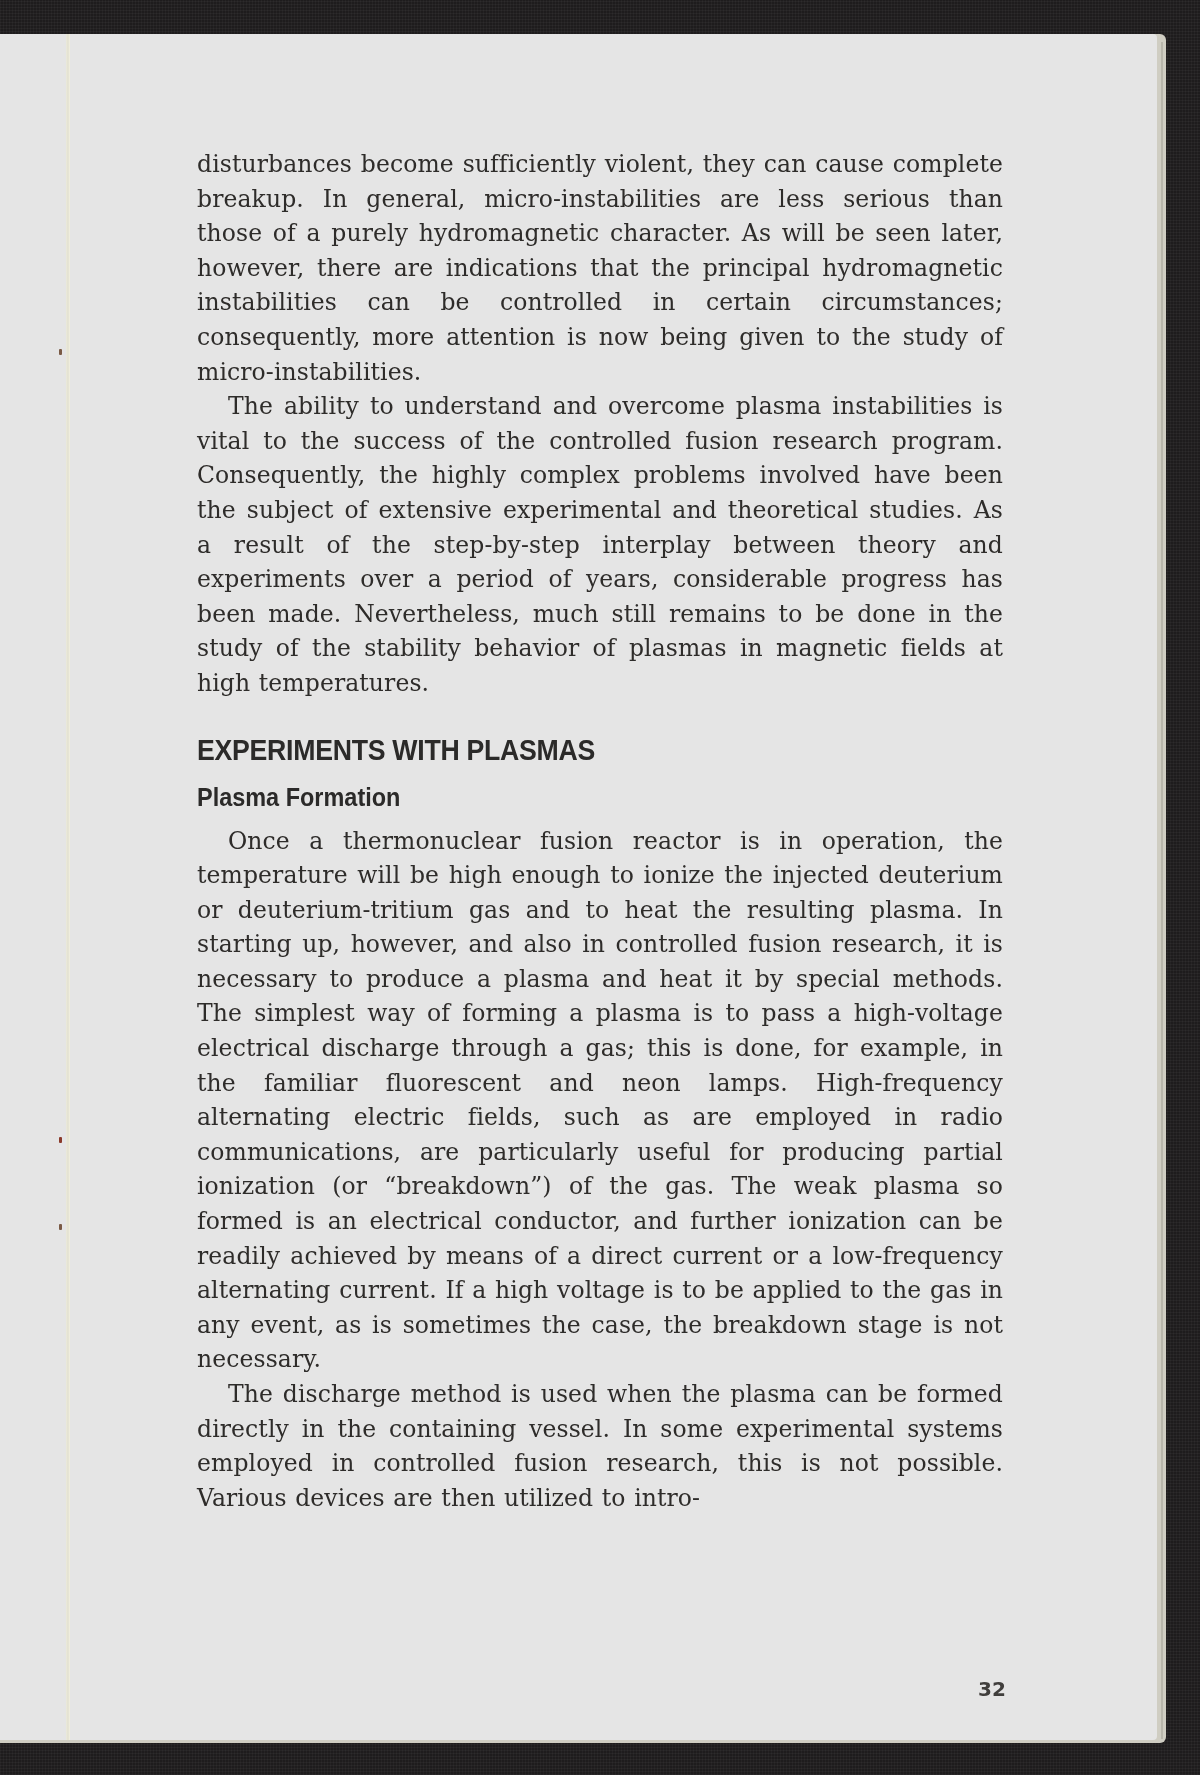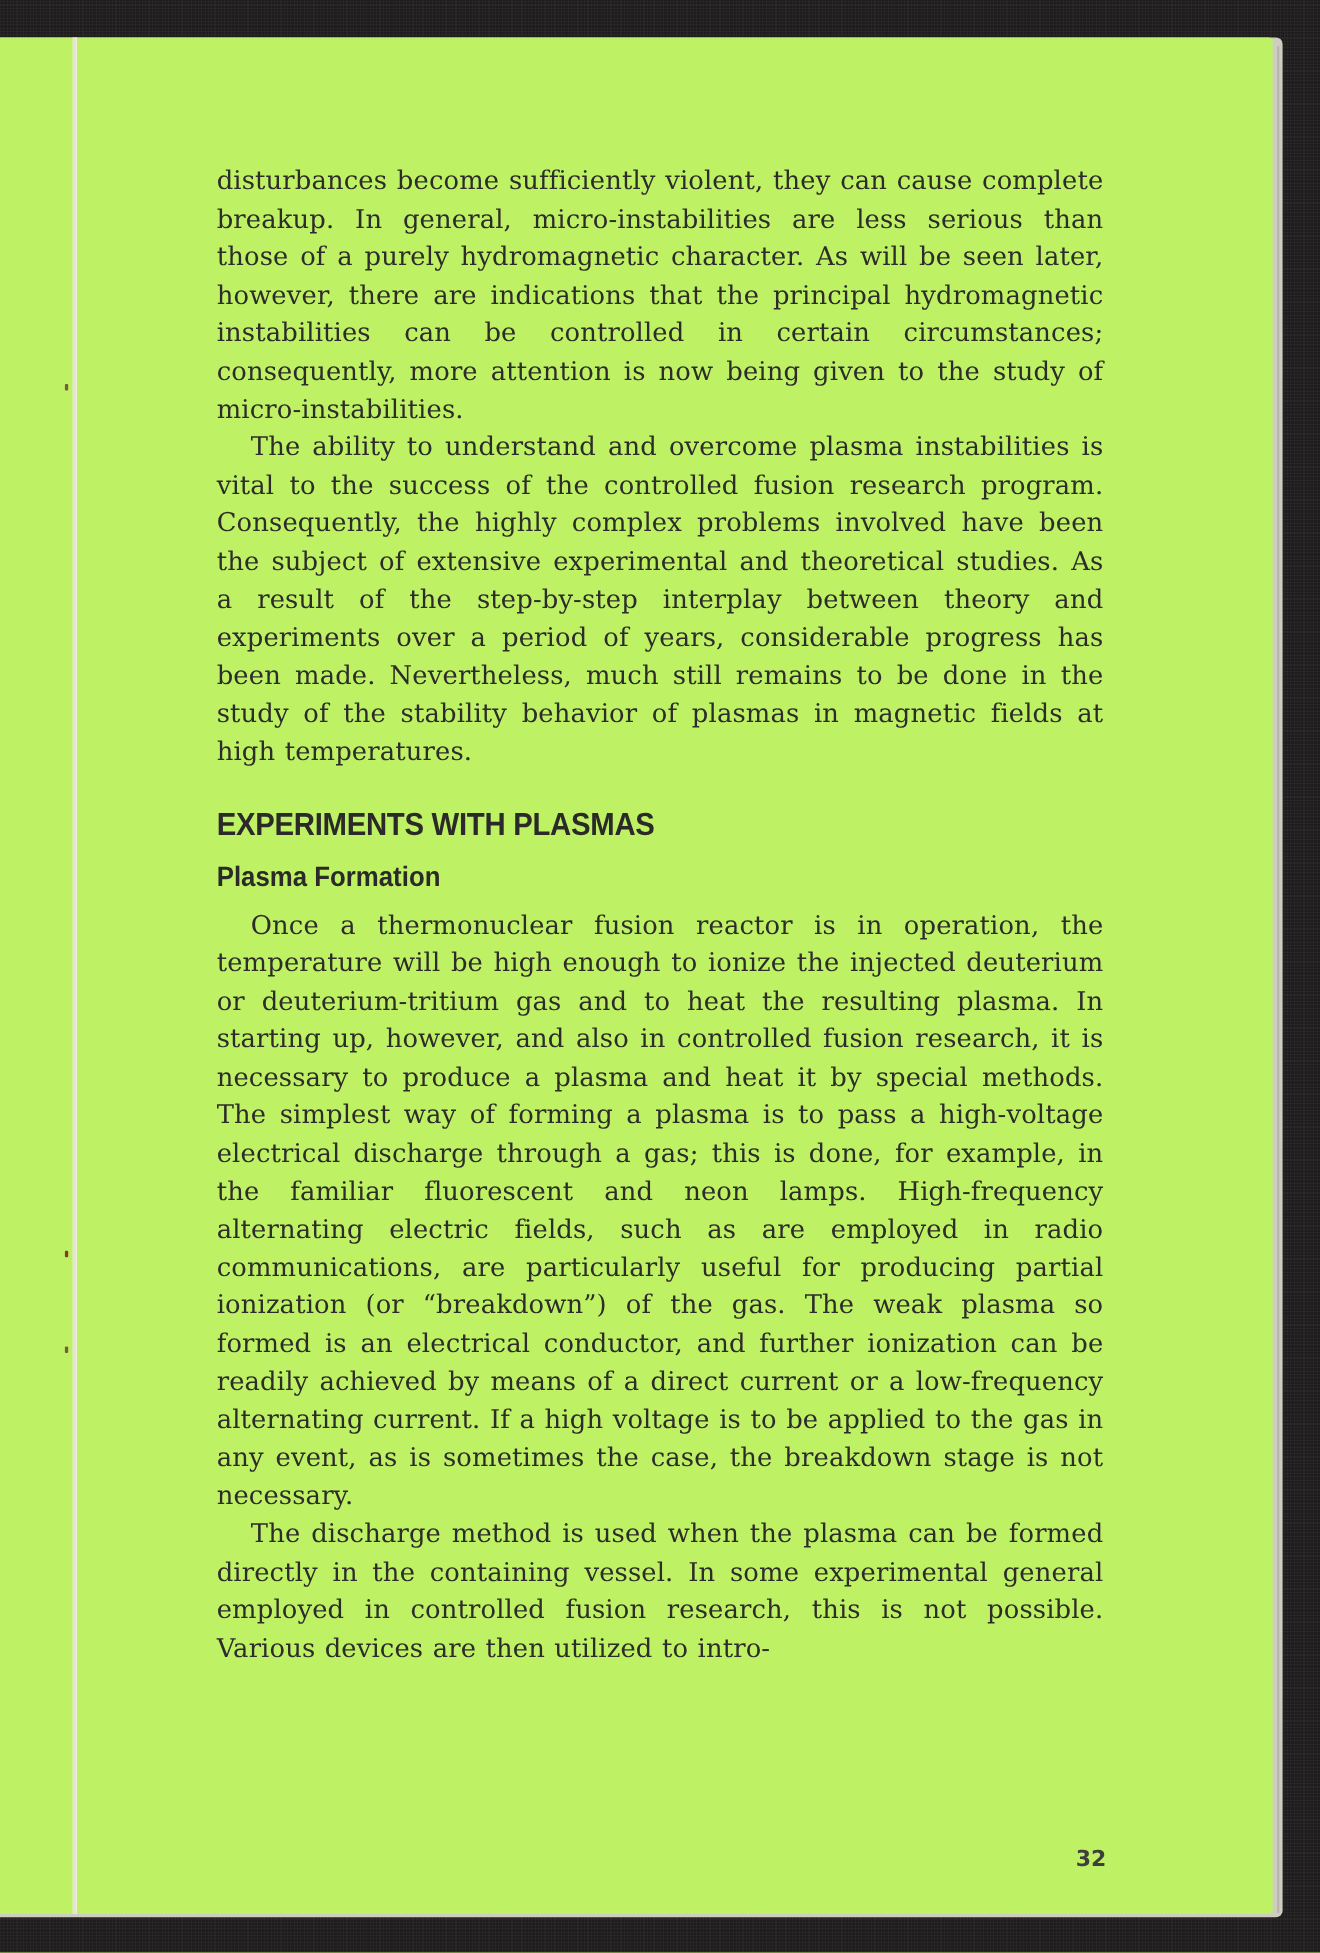--- a/index.html
+++ b/index.html
@@ -18,21 +18,21 @@
     background: #cfcdc2;
     border-radius: 0 6px 6px 0;
   }
   .page-stack::after {
     content: ""; position: absolute; right: 3px; top: 8px; bottom: 4px; width: 2px;
     background: #b7b5aa;
   }
   .page {
     position: absolute; left: 0; top: 34px;
     width: 1157px; height: 1706px;
-    background: #bef264;
+    background: #e5e5e5;
     border-radius: 0 4px 4px 0;
   }
   .gutter {
     position: absolute; left: 66px; top: 0; bottom: 0; width: 4px;
     background: linear-gradient(90deg, #ecebdc, #e2e0d0, #f3f1e2);
   }
   .text-column {
     position: absolute; left: 197px; top: 113px; width: 806px;
     color: #2e2c2a;
   }
@@ -87,17 +87,17 @@
   <div class="margin-mark" style="left:59px; top:1190px;"></div>
 
   <div class="text-column">
     <p class="para">disturbances become sufficiently violent, they can cause complete breakup. In general, micro-instabilities are less serious than those of a purely hydromagnetic character. As will be seen later, however, there are indications that the principal hydromagnetic instabilities can be controlled in certain circumstances; consequently, more attention is now being given to the study of micro-instabilities.</p>
     <p class="para indent">The ability to understand and overcome plasma instabilities is vital to the success of the controlled fusion research program. Consequently, the highly complex problems involved have been the subject of extensive experimental and theoretical studies. As a result of the step-by-step interplay between theory and experiments over a period of years, considerable progress has been made. Nevertheless, much still remains to be done in the study of the stability behavior of plasmas in magnetic fields at high temperatures.</p>
 
     <h2 class="section-heading">EXPERIMENTS WITH PLASMAS</h2>
     <h3 class="sub-heading">Plasma Formation</h3>
 
     <p class="para indent">Once a thermonuclear fusion reactor is in operation, the temperature will be high enough to ionize the injected deuterium or deuterium-tritium gas and to heat the resulting plasma. In starting up, however, and also in controlled fusion research, it is necessary to produce a plasma and heat it by special methods. The simplest way of forming a plasma is to pass a high-voltage electrical discharge through a gas; this is done, for example, in the familiar fluorescent and neon lamps. High-frequency alternating electric fields, such as are employed in radio communications, are particularly useful for producing partial ionization (or “breakdown”) of the gas. The weak plasma so formed is an electrical conductor, and further ionization can be readily achieved by means of a direct current or a low-frequency alternating current. If a high voltage is to be applied to the gas in any event, as is sometimes the case, the breakdown stage is not necessary.</p>
-    <p class="para indent">The discharge method is used when the plasma can be formed directly in the containing vessel. In some experimental general employed in controlled fusion research, this is not possible. Various devices are then utilized to intro-</p>
+    <p class="para indent">The discharge method is used when the plasma can be formed directly in the containing vessel. In some experimental systems employed in controlled fusion research, this is not possible. Various devices are then utilized to intro-</p>
   </div>
 
   <div class="page-number">32</div>
 </div>
 
 </body></html>

